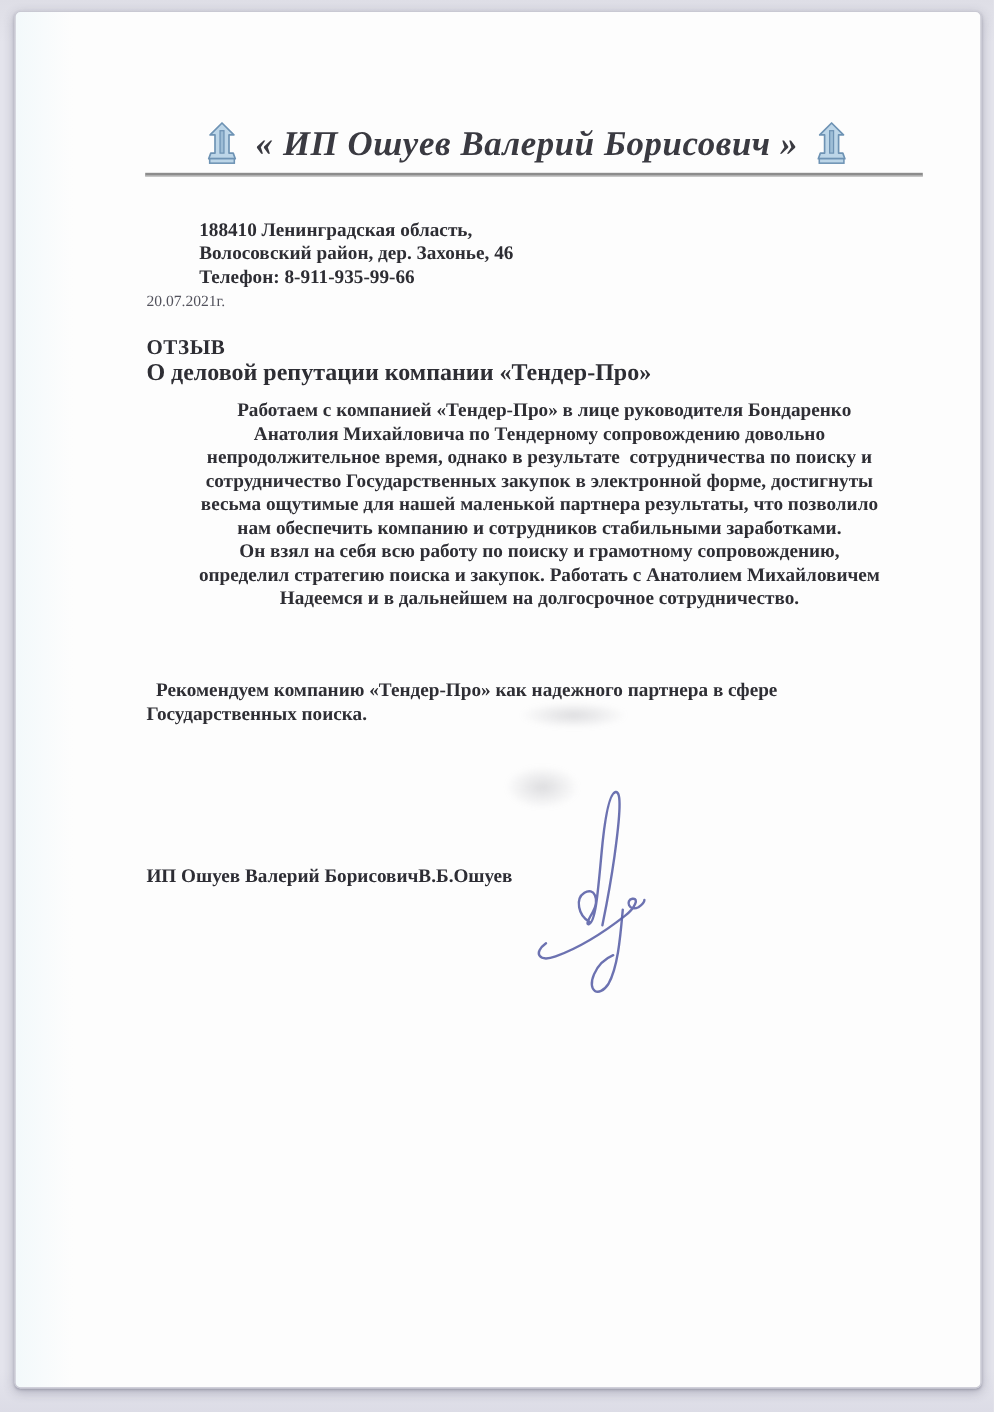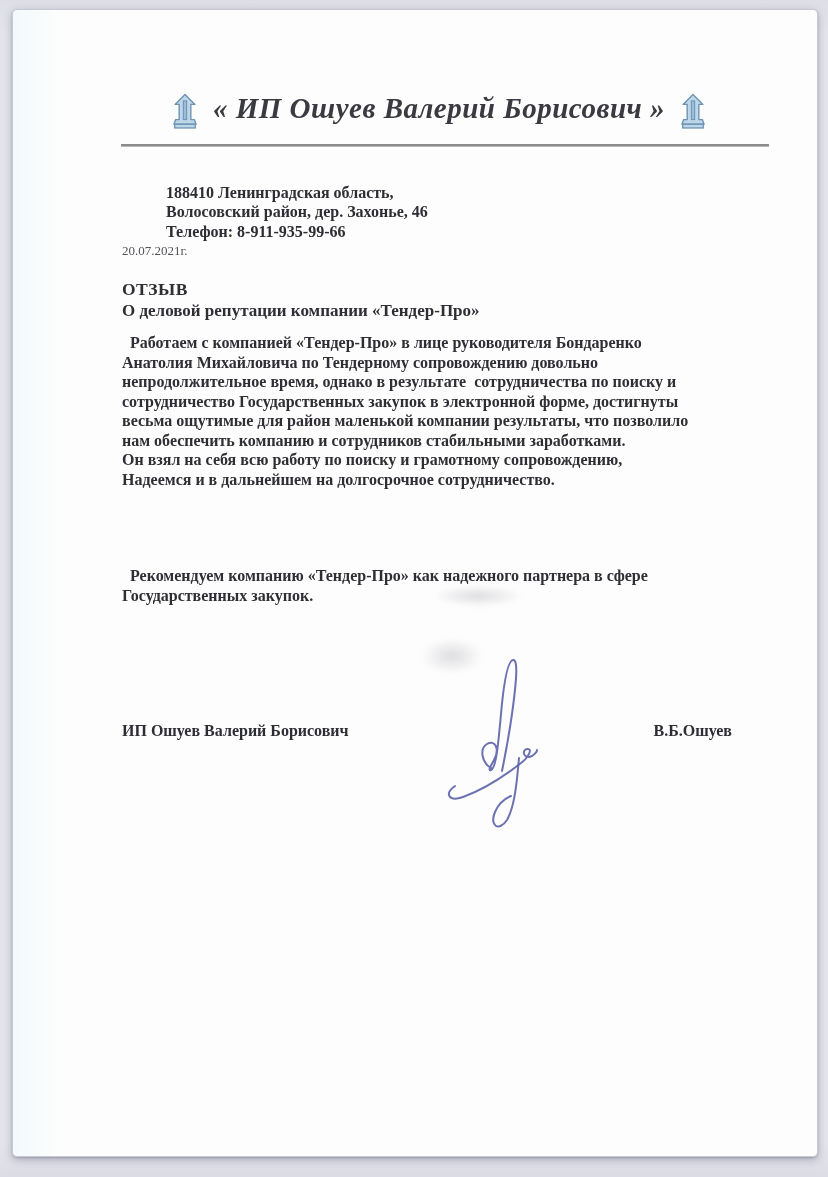--- a/index.html
+++ b/index.html
@@ -21,21 +21,21 @@
     border: 1px solid #c9c9d3;
     border-radius: 5px;
     box-shadow: 0 3px 9px rgba(60,60,85,0.30), 0 1px 2px rgba(60,60,85,0.25);
     overflow: hidden;
     color: #2e2e34;
   }
   
   .letterhead {
     position: absolute;
     left: 96px; top: 82px; width: 660px; height: 56px;
-    display: flex; justify-content: center;
+    display: flex; align-items: center; justify-content: center;
     gap: 14px;
   }
   .company {
     font-size: 29px;
     font-weight: bold;
     font-style: italic;
     letter-spacing: 0.5px;
     color: #3a3a41;
     white-space: pre;
   }
@@ -57,23 +57,23 @@
   .date {
     font-size: 13px; font-weight: normal;
     line-height: 19.4px; color: #52525c; white-space: pre;
   }
   
   .title-block {
     position: absolute; left: 109px; top: 268px; width: 645px;
     text-align: left;
   }
   .doc-title { font-size: 17.5px; font-weight: bold; line-height: 22px; letter-spacing: 0.5px; }
-  .doc-subtitle { font-size: 17px; font-weight: bold; line-height: 22px; }
+  .doc-subtitle { font-size: 20px; font-weight: bold; line-height: 22px; }
   
-  .body-text { position: absolute; left: 109px; top: 323px; width: 655px; }
+  .body-text { position: absolute; left: 109px; top: 323px; width: 655px; text-align: center; }
   .rec-text  { position: absolute; left: 109px; top: 556px; width: 655px; }
   .line {
     font-size: 16px; font-weight: bold;
     line-height: 19.5px;
     white-space: pre;
     color: #2e2e34;
   }
   
   .smudge {
     position: absolute;
@@ -93,21 +93,21 @@
     fill: none;
     stroke-linecap: round;
     stroke-linejoin: round;
     stroke-width: 2;
     opacity: 0.88;
   }
   
   .sign-row {
     position: absolute;
     left: 109px; top: 712px; width: 610px;
-    display: flex; justify-content: space-between; align-items: baseline;
+    display: flex; align-items: baseline;
   }
   .sign-name {
     font-size: 16px; font-weight: bold; white-space: pre; color: #2d2d34;
   }
 </style>
 </head>
 <body>
 
 <div class="canvas">
   <div class="page">
@@ -137,29 +137,30 @@
     <div class="title-block">
       <div class="doc-title">ОТЗЫВ</div>
       <div class="doc-subtitle">О деловой репутации компании «Тендер-Про»</div>
     </div>
 
     <div class="body-text">
       <div class="line">  Работаем с компанией «Тендер-Про» в лице руководителя Бондаренко</div>
       <div class="line">Анатолия Михайловича по Тендерному сопровождению довольно</div>
       <div class="line">непродолжительное время, однако в результате  сотрудничества по поиску и</div>
       <div class="line">сотрудничество Государственных закупок в электронной форме, достигнуты</div>
-      <div class="line">весьма ощутимые для район маленькой компании результаты, что позволило</div>
+      <div class="line">весьма ощутимые для нашей маленькой партнера результаты, что позволило</div>
       <div class="line">нам обеспечить компанию и сотрудников стабильными заработками.</div>
       <div class="line">Он взял на себя всю работу по поиску и грамотному сопровождению,</div>
+      <div class="line">определил стратегию поиска и закупок. Работать с Анатолием Михайловичем</div>
       <div class="line">Надеемся и в дальнейшем на долгосрочное сотрудничество.</div>
     </div>
 
     <div class="rec-text">
       <div class="line">  Рекомендуем компанию «Тендер-Про» как надежного партнера в сфере</div>
-      <div class="line">Государственных закупок.</div>
+      <div class="line">Государственных поиска.</div>
     </div>
 
     <div class="smudge s1"></div>
     <div class="smudge s2"></div>
 
     <svg class="signature-svg" viewBox="0 0 112 192">
       <path class="sig-stroke" stroke="#585ea6" d="M 46 118
            C 37 113, 34 99, 42 94
            C 50 89, 55 99, 49 110
            C 45 117, 43 121, 46 120

